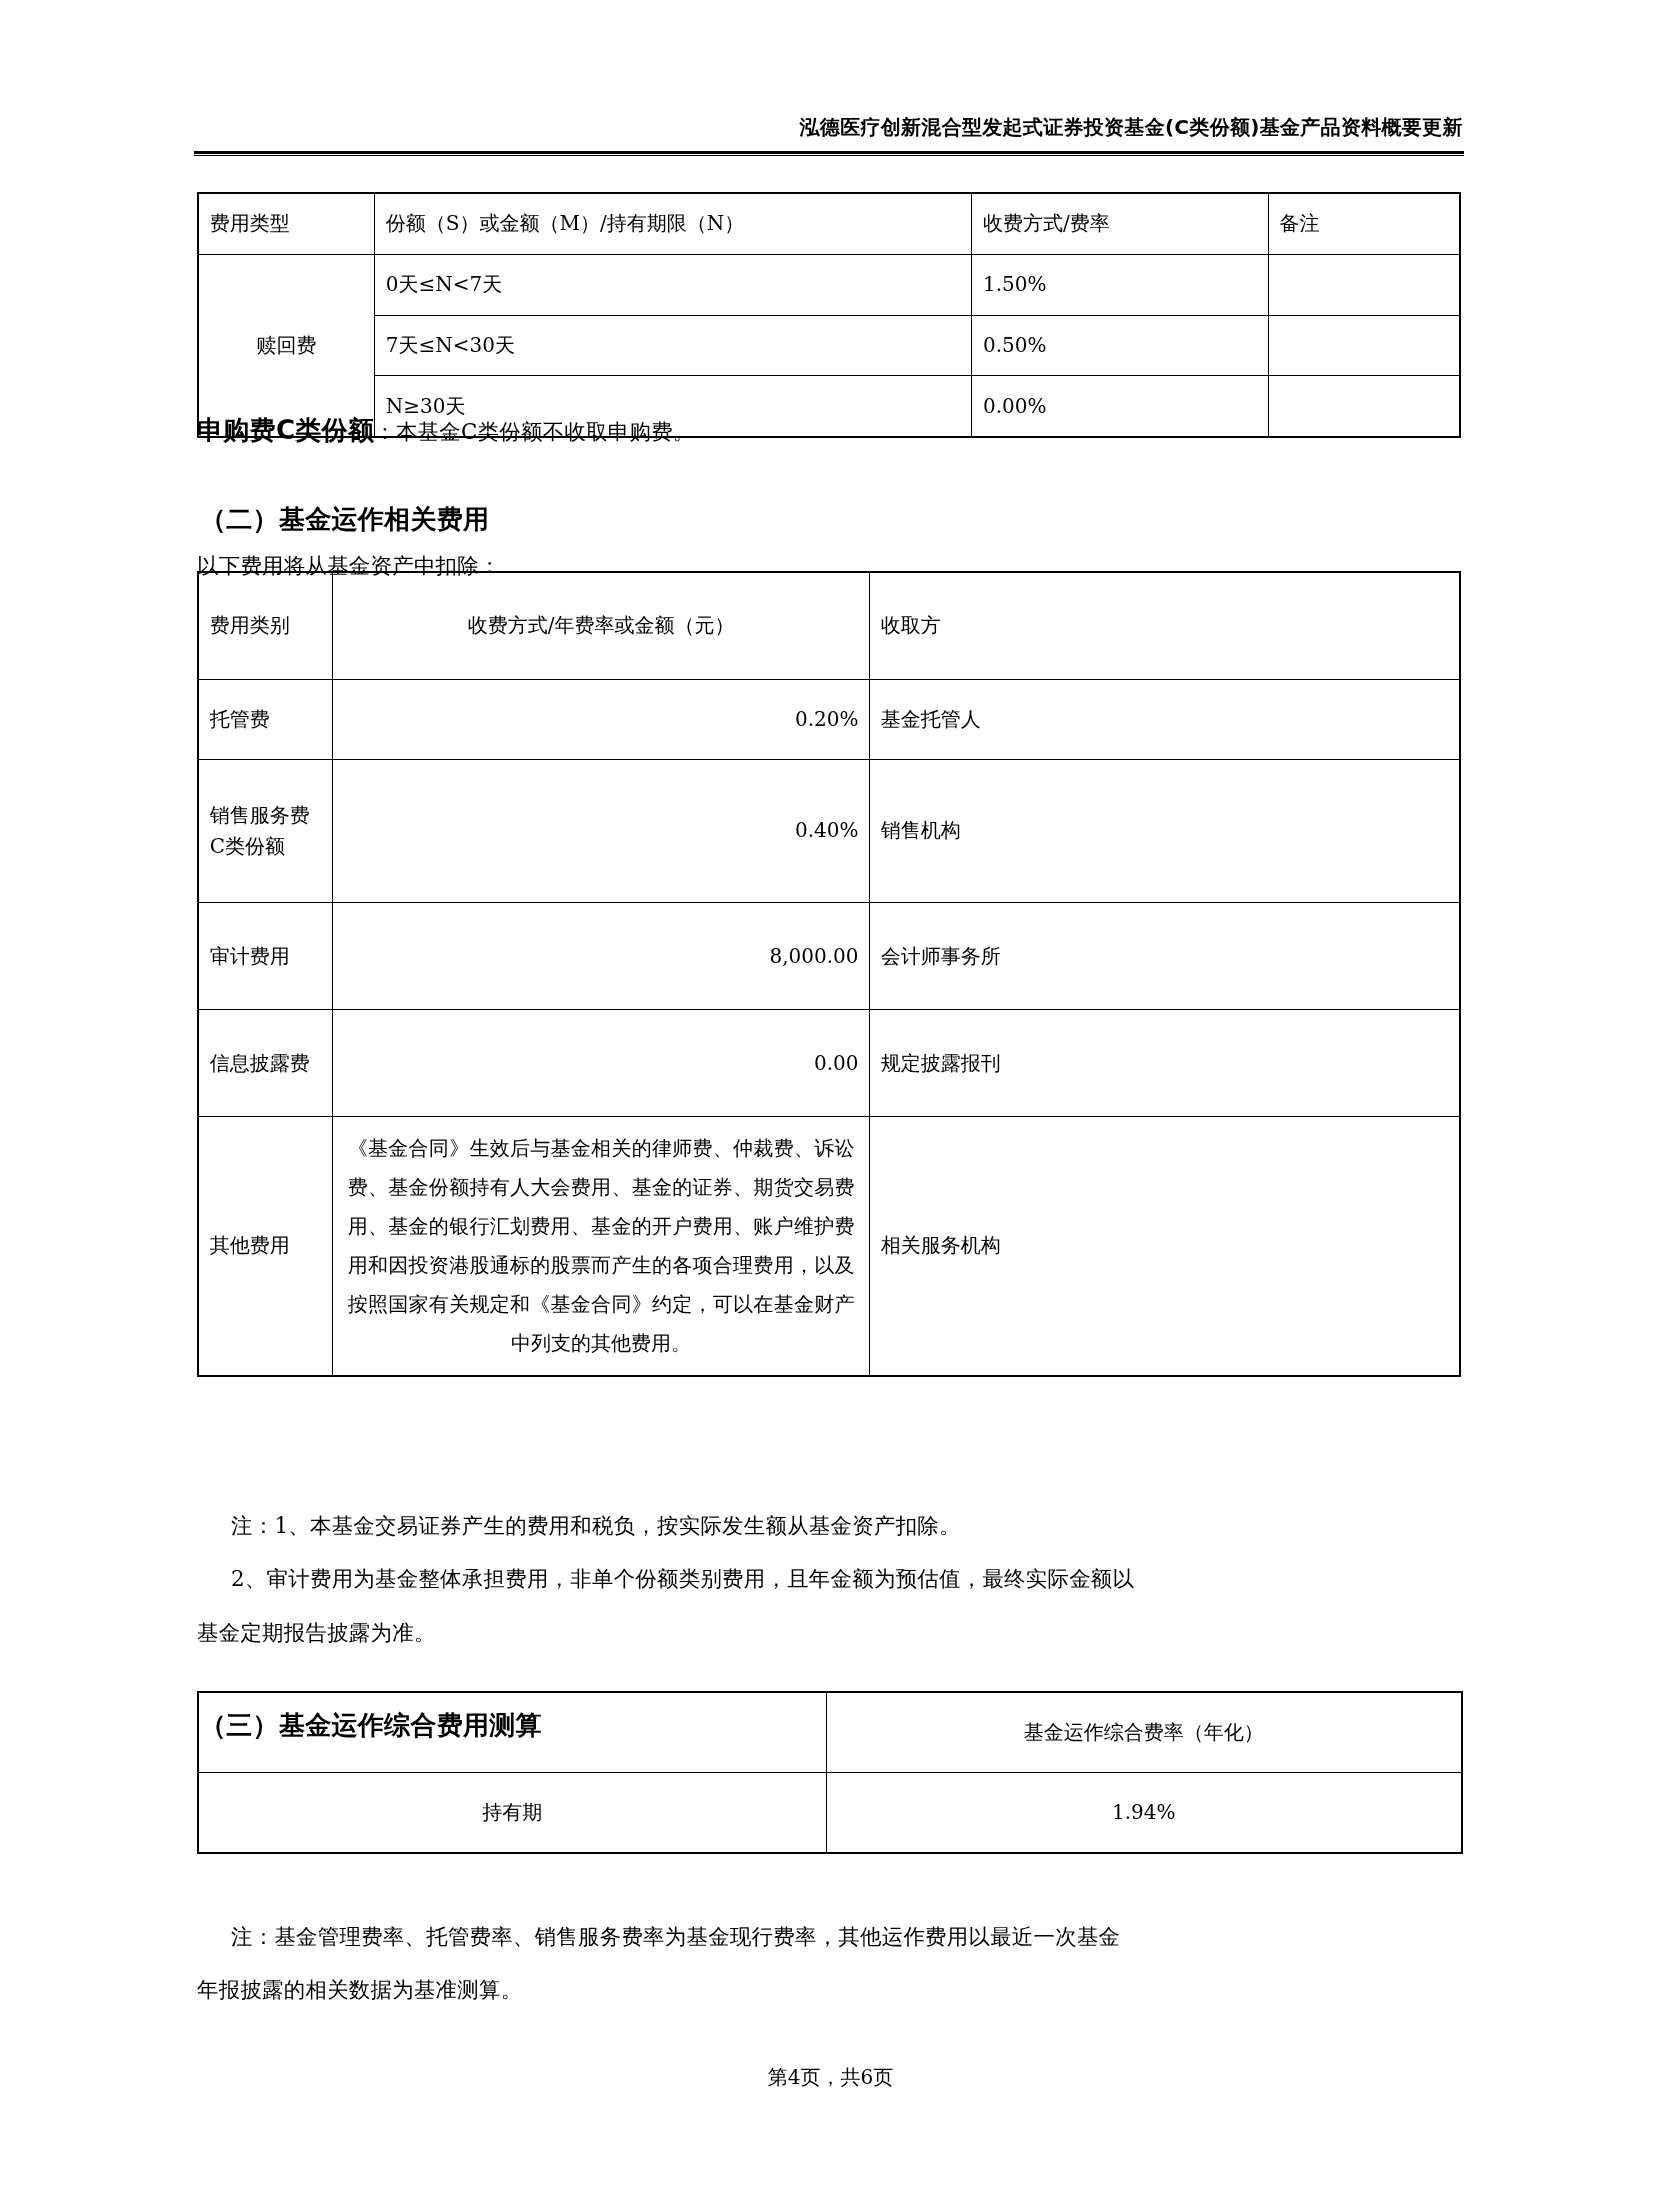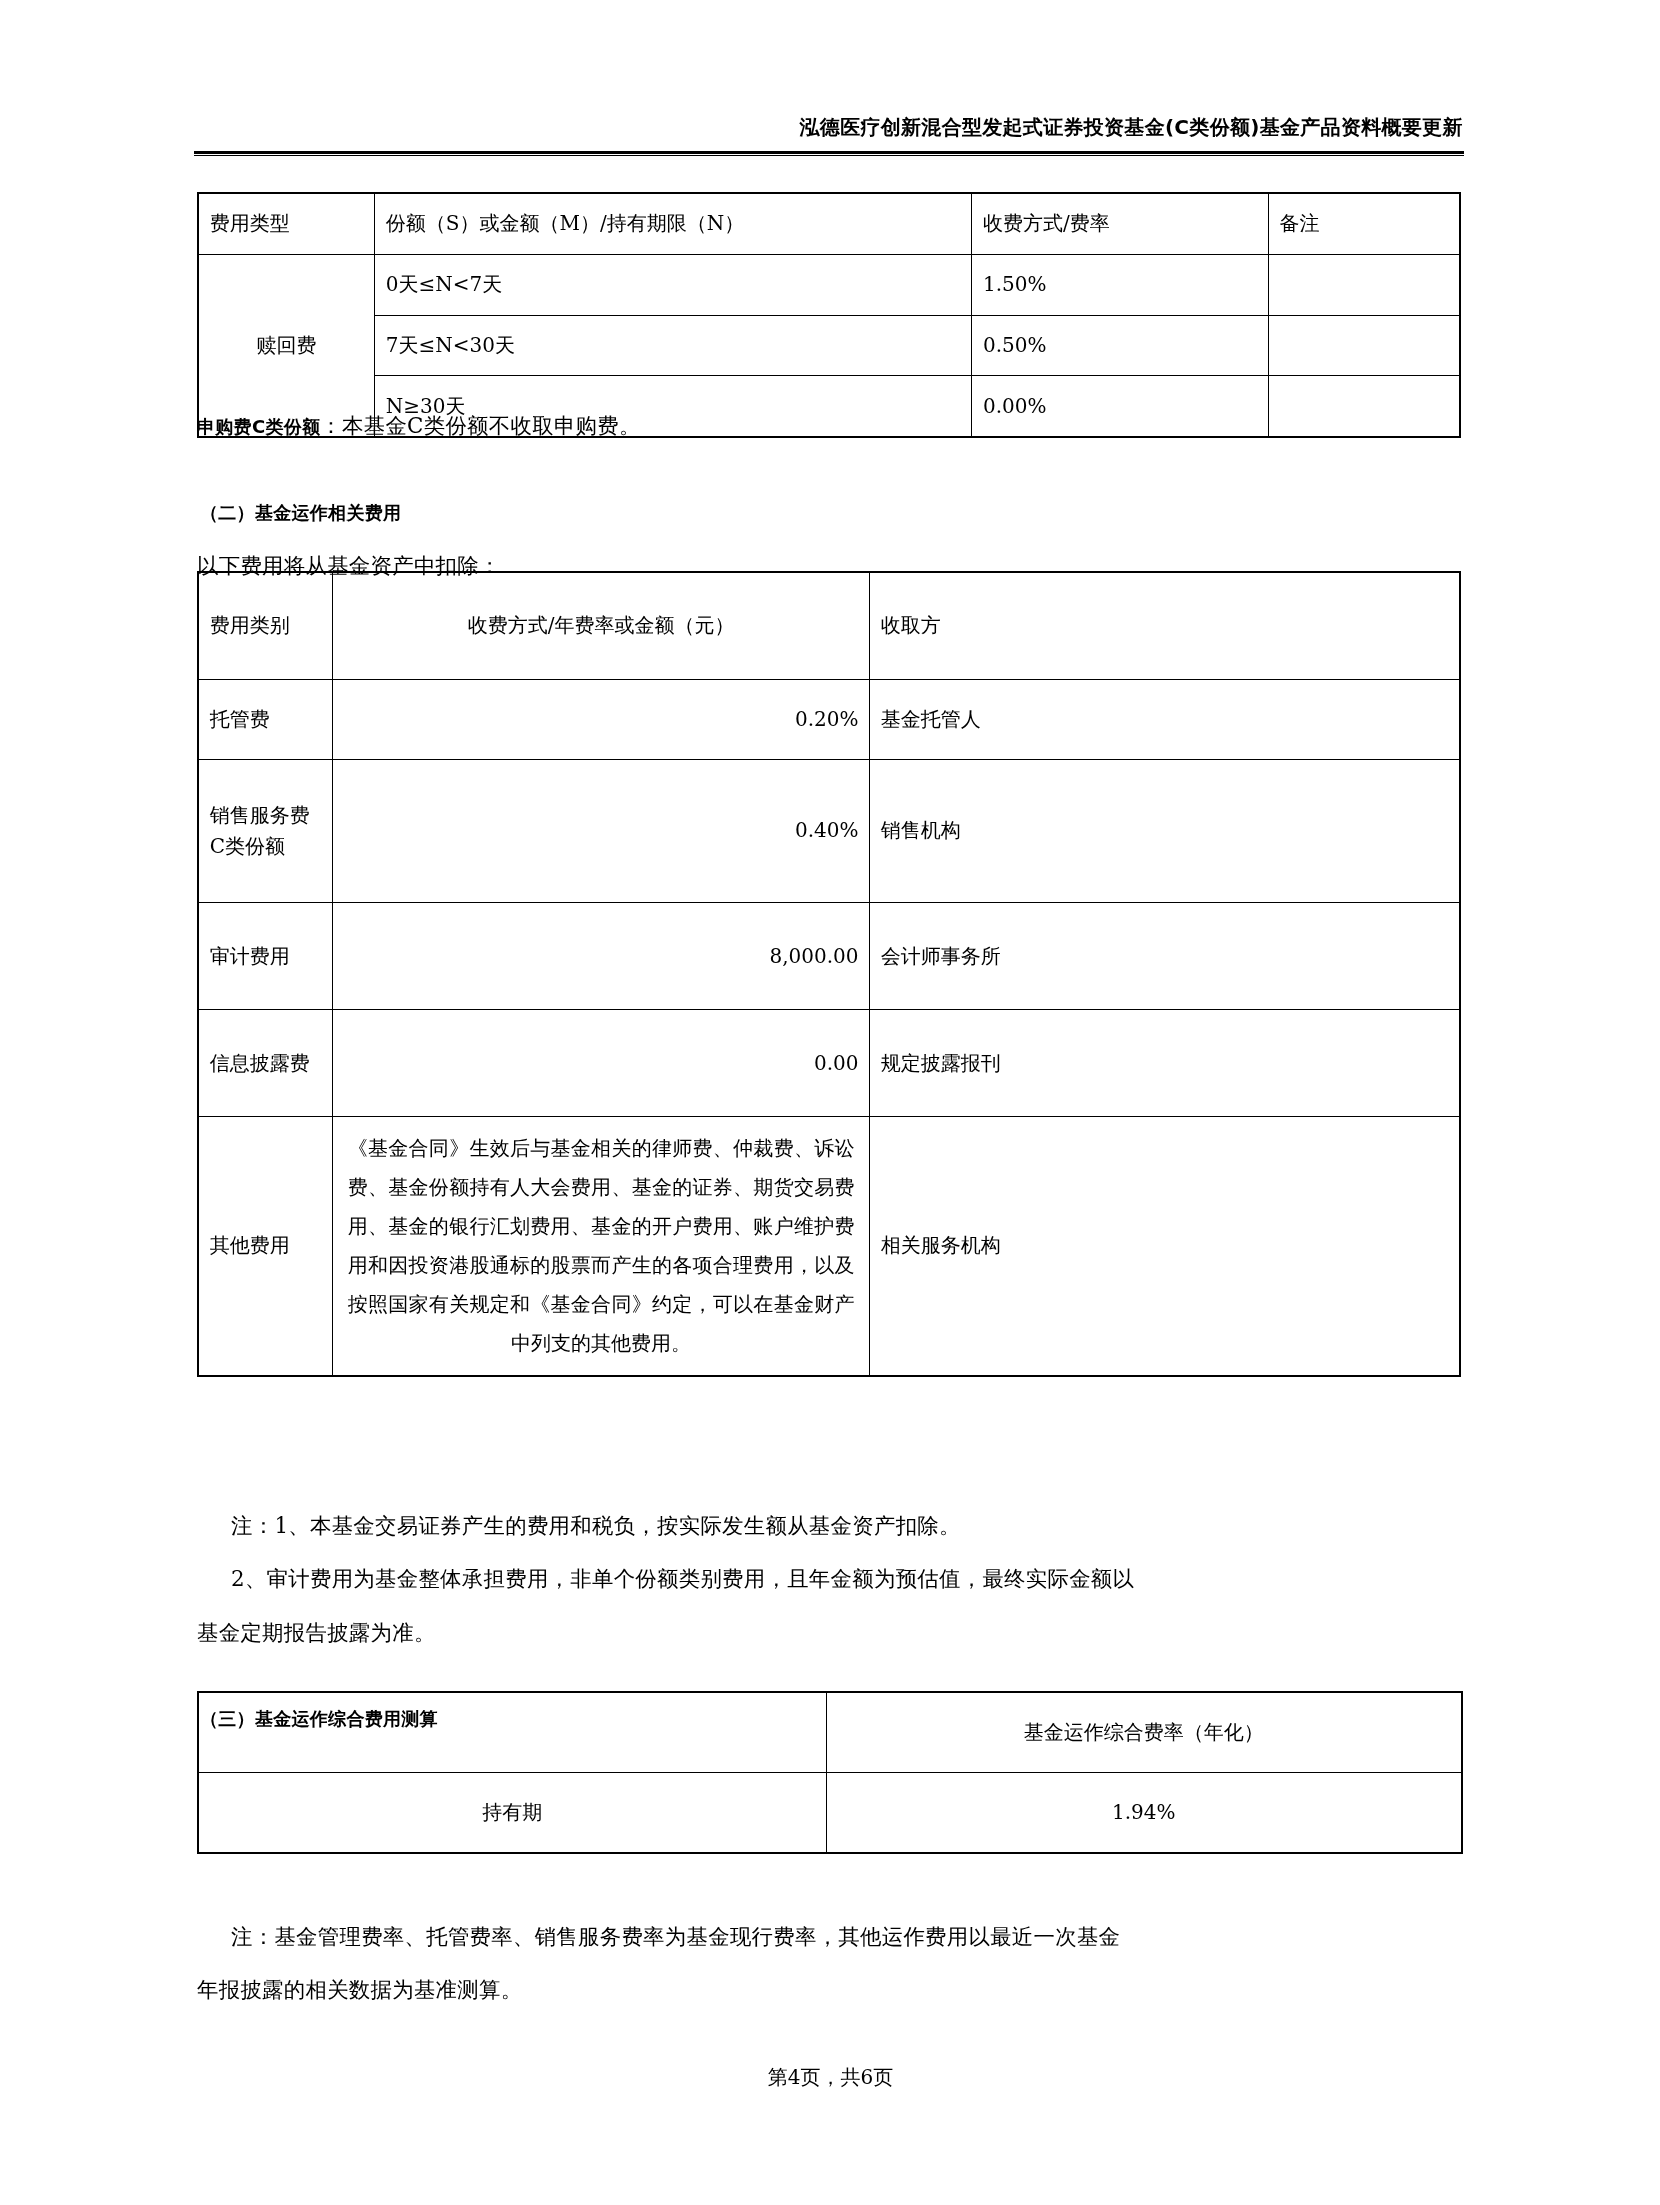--- a/index.html
+++ b/index.html
@@ -50,21 +50,21 @@
   
   .para {
     position: absolute;
     font-size: 21.4px;
     line-height: 1.62;
     letter-spacing: 0.3px;
   }
   .bold-head {
     font-weight: bold;
     font-family: "DejaVu Sans", "Liberation Sans", sans-serif;
-    font-size: 18px;
+    font-size: 26px;
   }
 
   
   table {
     border-collapse: collapse;
     table-layout: fixed;
     font-size: 20px;
     line-height: 1.55;
   }
   table td, table th {

